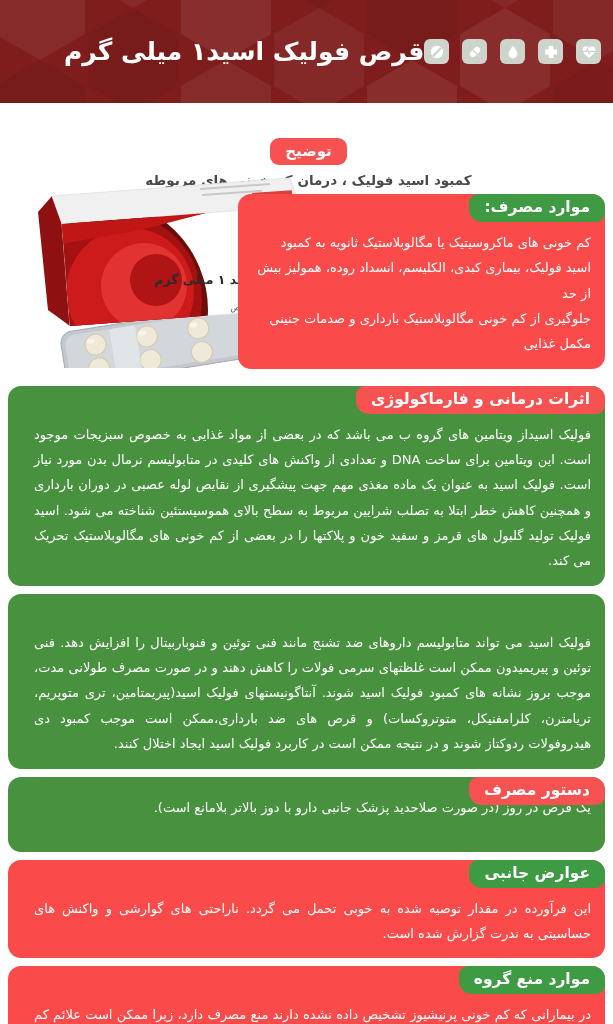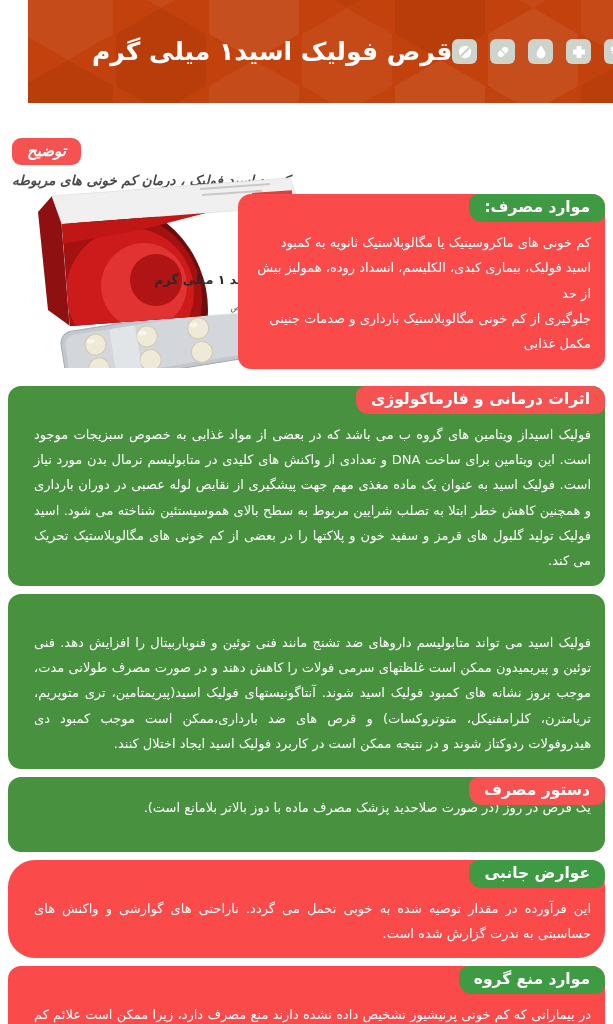--- a/index.html
+++ b/index.html
@@ -1,51 +1,51 @@
 <!DOCTYPE html>
 <html lang="fa"><head>
 <meta charset="utf-8">
 <style>
   * { margin:0; padding:0; box-sizing:border-box; }
   html,body { width:613px; height:1024px; }
   body { font-family:"DejaVu Sans", sans-serif; background:#ffffff; overflow:hidden; }
   .page { width:613px; height:1024px; display:flex; flex-direction:column; background:#fff; position:relative; }
 
   
-  .header { position:relative; height:103px; background:#c2410c; overflow:hidden; flex:none;margin-left:28px; }
+  .header { position:relative; height:103px; background:#7f1d1d; overflow:hidden; flex:none; }
   .hex-bg { position:absolute; inset:0; }
   .header-inner { position:relative; height:100%; display:flex; align-items:center; justify-content:space-between; padding:0 18px 0 64px; }
   .header-title { color:#fff; font-weight:bold; font-size:25px; direction:rtl; white-space:nowrap; }
   .icon-row { display:flex; gap:13px; direction:ltr; }
   .icon-chip { width:25px; height:25px; background:#ccd4cc; border-radius:6px; display:flex; align-items:center; justify-content:center; }
 
   
   .content { position:relative; flex:1; direction:rtl; padding:0 8px; }
-  .desc-block { margin:35px 0 4px 0; text-align:left; padding-left:4px;font-style:italic; }
+  .desc-block { margin:35px 0 4px 0; text-align:center; padding-left:4px; }
   .badge-pill { display:inline-block; background:#f65252; color:#fff; font-weight:bold; font-size:15px; padding:4px 15px 5px; border-radius:9px; }
   .desc-text { margin-top:7px; color:#4a4a4a; font-size:13.5px; font-weight:bold; }
 
   .product-visual { position:absolute; right:auto; left:0; top:57px; width:392px; height:208px; z-index:1; pointer-events:none; }
 
   .panel { position:relative; border-radius:13px; padding:36px 14px 12px; color:#fff; z-index:2; }
   .panel.red { background:#fa4a4a; }
   .panel.green { background:#47913f; }
   .panel-badge { position:absolute; top:0; right:0; color:#fff; font-weight:bold; font-size:15.5px; padding:4px 15px 6px; border-radius:9px 13px 9px 13px; }
   .panel-badge.green { background:#3e9b43; }
   .panel-badge.red { background:#f65252; }
   .panel-text { font-size:13px; line-height:1.95; text-align:right; white-space:pre-line; }
   .panel-text.justify { text-align:justify;margin-left:12px; }
 
   .panel-indications { width:367px; margin:6px 295px 0 auto; min-height:142px; margin-right:295px; }
   
   .panel-indications { margin:6px 0 0 auto; margin-left:0; }
   .panel-pharma  { margin:17px 0 0; min-height:115px; }
   .panel-interactions { margin:8px 0 0; min-height:108px; }
   .panel-dosage { margin:8px 0 0; min-height:75px; padding-top:18px; }
-  .panel-sideeffects { margin:8px 0 0; min-height:72px;border-radius:27px; }
+  .panel-sideeffects { margin:8px 0 0; min-height:72px; }
   .panel-contra { margin:8px 0 0; min-height:97px; }
 </style>
 </head>
 <body>
 
 <div class="page">
 
   <header class="header">
     <svg class="hex-bg" width="613" height="103" viewBox="0 0 613 103">
       <g>
@@ -179,21 +179,21 @@
       <span class="panel-badge red">اثرات درمانی و فارماکولوژی</span>
       <div class="panel-text justify">فولیک اسیداز ویتامین های گروه ب می باشد که در بعضی از مواد غذایی به خصوص سبزیجات موجود است. این ویتامین برای ساخت DNA و تعدادی از واکنش های کلیدی در متابولیسم نرمال بدن مورد نیاز است. فولیک اسید به عنوان یک ماده مغذی مهم جهت پیشگیری از نقایص لوله عصبی در دوران بارداری و همچنین کاهش خطر ابتلا به تصلب شرایین مربوط به سطح بالای هموسیستئین شناخته می شود. اسید فولیک تولید گلبول های قرمز و سفید خون و پلاکتها را در بعضی از کم خونی های مگالوبلاستیک تحریک می کند.</div>
     </section>
 
     <section class="panel green panel-interactions">
       <div class="panel-text justify">فولیک اسید می تواند متابولیسم داروهای ضد تشنج مانند فنی توئین و فنوباربیتال را افزایش دهد. فنی توئین و پیریمیدون ممکن است غلظتهای سرمی فولات را کاهش دهند و در صورت مصرف طولانی مدت، موجب بروز نشانه های کمبود فولیک اسید شوند. آنتاگونیستهای فولیک اسید(پیریمتامین، تری متوپریم، تریامترن، کلرامفنیکل، متوتروکسات) و قرص های ضد بارداری،ممکن است موجب کمبود دی هیدروفولات ردوکتاز شوند و در نتیجه ممکن است در کاربرد فولیک اسید ایجاد اختلال کنند.</div>
     </section>
 
     <section class="panel green panel-dosage">
       <span class="panel-badge red">دستور مصرف</span>
-      <div class="panel-text">یک قرص در روز (در صورت صلاحدید پزشک مصرف ماده با دوز بالاتر بلامانع است).</div>
+      <div class="panel-text">یک قرص در روز (در صورت صلاحدید پزشک جانبی دارو با دوز بالاتر بلامانع است).</div>
     </section>
 
     <section class="panel red panel-sideeffects">
       <span class="panel-badge green">عوارض جانبی</span>
       <div class="panel-text justify">این فرآورده در مقدار توصیه شده به خوبی تحمل می گردد. ناراحتی های  گوارشی و واکنش های حساسیتی به ندرت گزارش شده است.</div>
     </section>
 
     <section class="panel red panel-contra">
       <span class="panel-badge green">موارد منع گروه</span>
       <div class="panel-text justify">در بیمارانی که کم خونی پرنیشیوز تشخیص داده نشده دارند منع مصرف  دارد، زیرا ممکن است علائم کم خونی را بپوشاند. همچنین در بیمارانی که کم خونی پرنیشیوز و سایر کم خونی های مگالوبلاستیک ثانویه به کمبود ویتامین B۱۲ دارند، منع مصرف دارد .</div>

